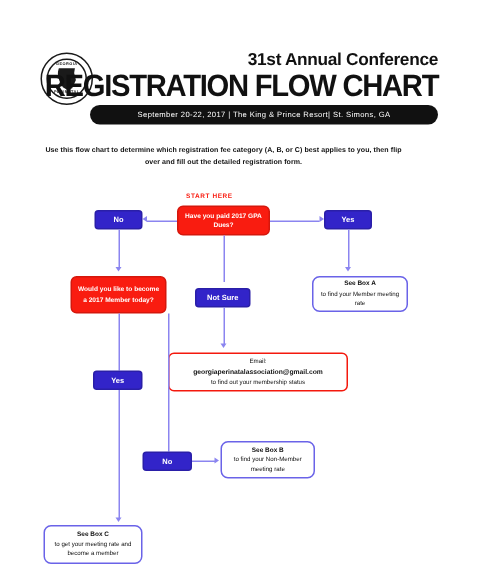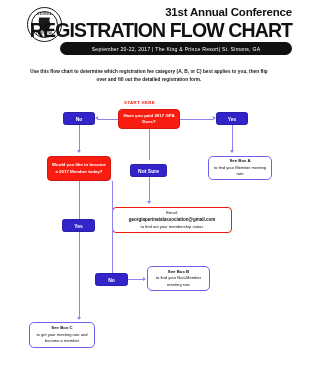--- a/index.html
+++ b/index.html
@@ -5,21 +5,21 @@
   * { box-sizing: border-box; margin: 0; padding: 0; }
   html, body {
     width: 298px; height: 386px;
     background: #ffffff;
     font-family: "Liberation Sans", sans-serif;
     overflow: hidden;
   }
   #page { position: relative; width: 298px; height: 386px; background: #fff; }
 
   
-  .header { position: relative; height: 58px; }
+  .header { position: relative; height: 58px; margin-top: 28px; }
   .logo-seal {
     position: absolute; left: 27px; top: 7px;
     width: 35px; height: 35px; border-radius: 50%;
     border: 1.4px solid #1a1a1a; background: #fff;
   }
   .logo-seal .inner-ring {
     position: absolute; left: 3px; top: 3px; right: 3px; bottom: 3px;
     border-radius: 50%; border: 0.9px solid #1a1a1a;
   }
   .logo-seal .state {

